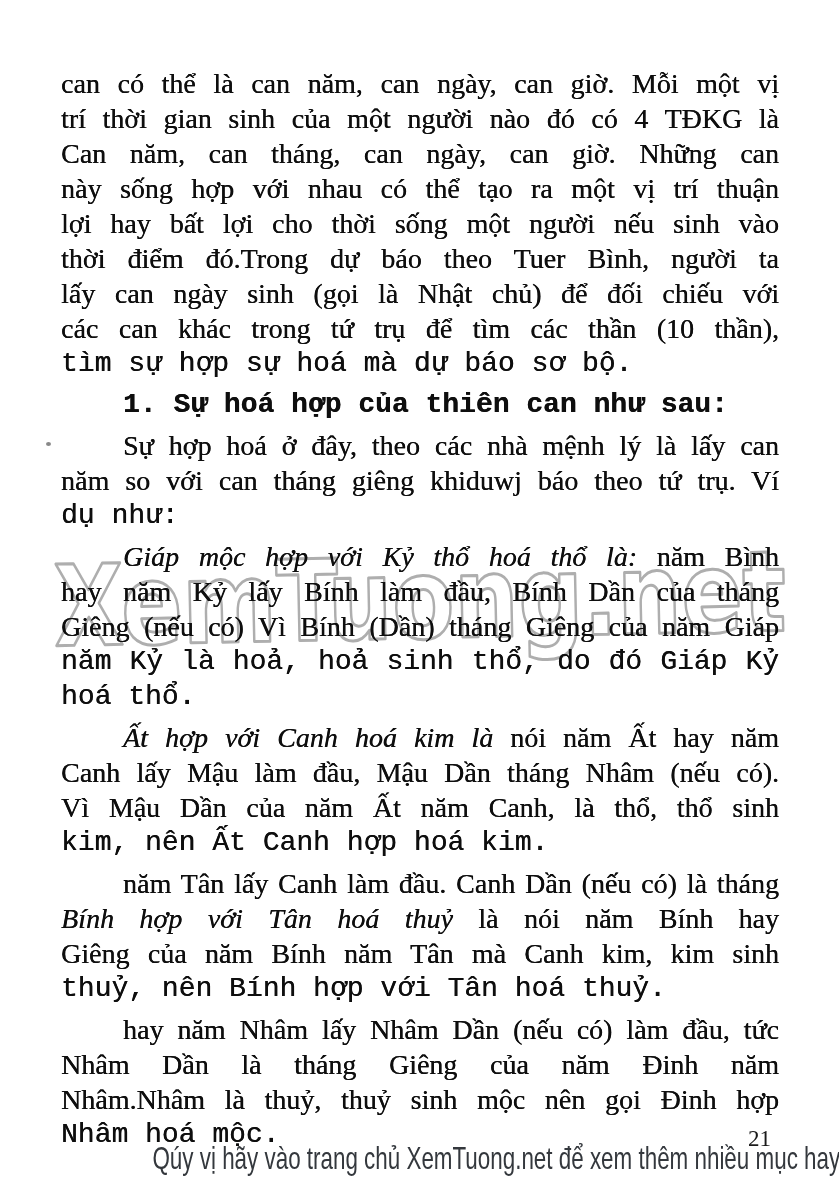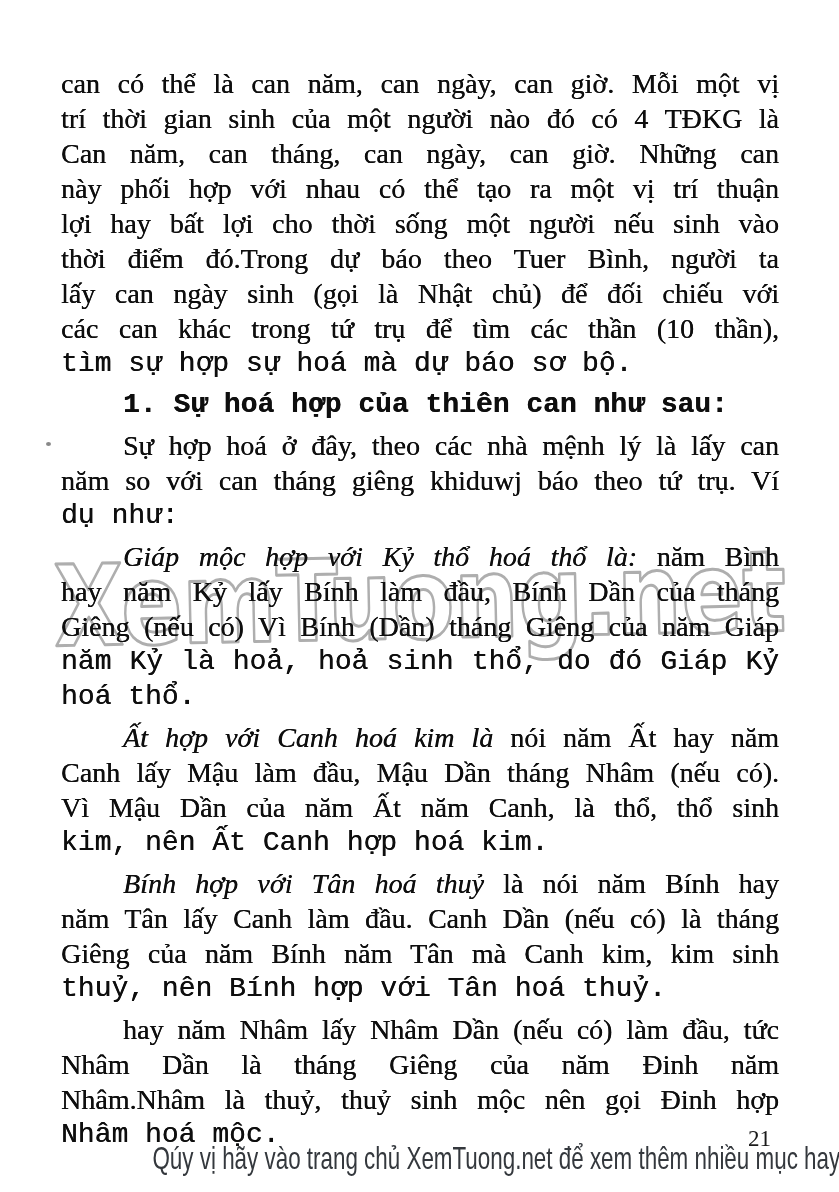--- a/index.html
+++ b/index.html
@@ -64,21 +64,21 @@
     <svg width="745" height="150" viewBox="0 0 745 150">
       <text x="4" y="110" font-family="DejaVu Sans, sans-serif" font-size="112" font-weight="bold" textLength="732" lengthAdjust="spacingAndGlyphs" fill="#ffffff" stroke="#aeaeae" stroke-width="3" stroke-linejoin="round">XemTuong.net</text>
     </svg>
   </div>
 
   <div class="text-block">
       <div class="block para">
         <div class="line"><span class="seg">can có thể là can năm, can ngày, can giờ. Mỗi một vị</span></div>
         <div class="line"><span class="seg">trí thời gian sinh của một người nào đó có 4 TĐKG là</span></div>
         <div class="line"><span class="seg">Can năm, can tháng, can ngày, can giờ. Những can</span></div>
-        <div class="line"><span class="seg">này phối hợp với nhau có thể tạo ra một vị trí thuận</span></div>
+        <div class="line"><span class="seg">này sống hợp với nhau có thể tạo ra một vị trí thuận</span></div>
         <div class="line"><span class="seg">lợi hay bất lợi cho thời sống một người nếu sinh vào</span></div>
         <div class="line"><span class="seg">thời điểm đó.Trong dự báo theo Tuer Bình, người ta</span></div>
         <div class="line"><span class="seg">lấy can ngày sinh (gọi là Nhật chủ) để đối chiếu với</span></div>
         <div class="line"><span class="seg">các can khác trong tứ trụ để tìm các thần (10 thần),</span></div>
         <div class="line last"><span class="seg">tìm sự hợp sự hoá mà dự báo sơ bộ.</span></div>
       </div>
       <div class="block heading indent">
         <div class="line last"><span class="seg">1. Sự hoá hợp của thiên can như sau:</span></div>
       </div>
       <div class="block para indent">
@@ -92,22 +92,22 @@
         <div class="line"><span class="seg">Giêng (nếu có) Vì Bính (Dần) tháng Giêng của năm Giáp</span></div>
         <div class="line last"><span class="seg">năm Kỷ là hoả, hoả sinh thổ, do đó Giáp Kỷ hoá thổ.</span></div>
       </div>
       <div class="block para indent">
         <div class="line"><span class="seg it">Ất hợp với Canh hoá kim là</span><span class="seg"> nói năm Ất hay năm</span></div>
         <div class="line"><span class="seg">Canh lấy Mậu làm đầu, Mậu Dần tháng Nhâm (nếu có).</span></div>
         <div class="line"><span class="seg">Vì Mậu Dần của năm Ất năm Canh, là thổ, thổ sinh</span></div>
         <div class="line last"><span class="seg">kim, nên Ất Canh hợp hoá kim.</span></div>
       </div>
       <div class="block para indent">
+        <div class="line"><span class="seg">năm Tân lấy Canh làm đầu. Canh Dần (nếu có) là tháng</span></div>
         <div class="line"><span class="seg it">Bính hợp với Tân hoá thuỷ</span><span class="seg"> là nói năm Bính hay</span></div>
-        <div class="line"><span class="seg">năm Tân lấy Canh làm đầu. Canh Dần (nếu có) là tháng</span></div>
         <div class="line"><span class="seg">Giêng của năm Bính năm Tân mà Canh kim, kim sinh</span></div>
         <div class="line last"><span class="seg">thuỷ, nên Bính hợp với Tân hoá thuỷ.</span></div>
       </div>
       <div class="block para indent">
         <div class="line"><span class="seg">hay năm Nhâm lấy Nhâm Dần (nếu có) làm đầu, tức</span></div>
         <div class="line"><span class="seg">Nhâm Dần là tháng Giêng của năm Đinh năm</span></div>
         <div class="line"><span class="seg">Nhâm.Nhâm là thuỷ, thuỷ sinh mộc nên gọi Đinh hợp</span></div>
         <div class="line last"><span class="seg">Nhâm hoá mộc.</span></div>
       </div>
     </div>

